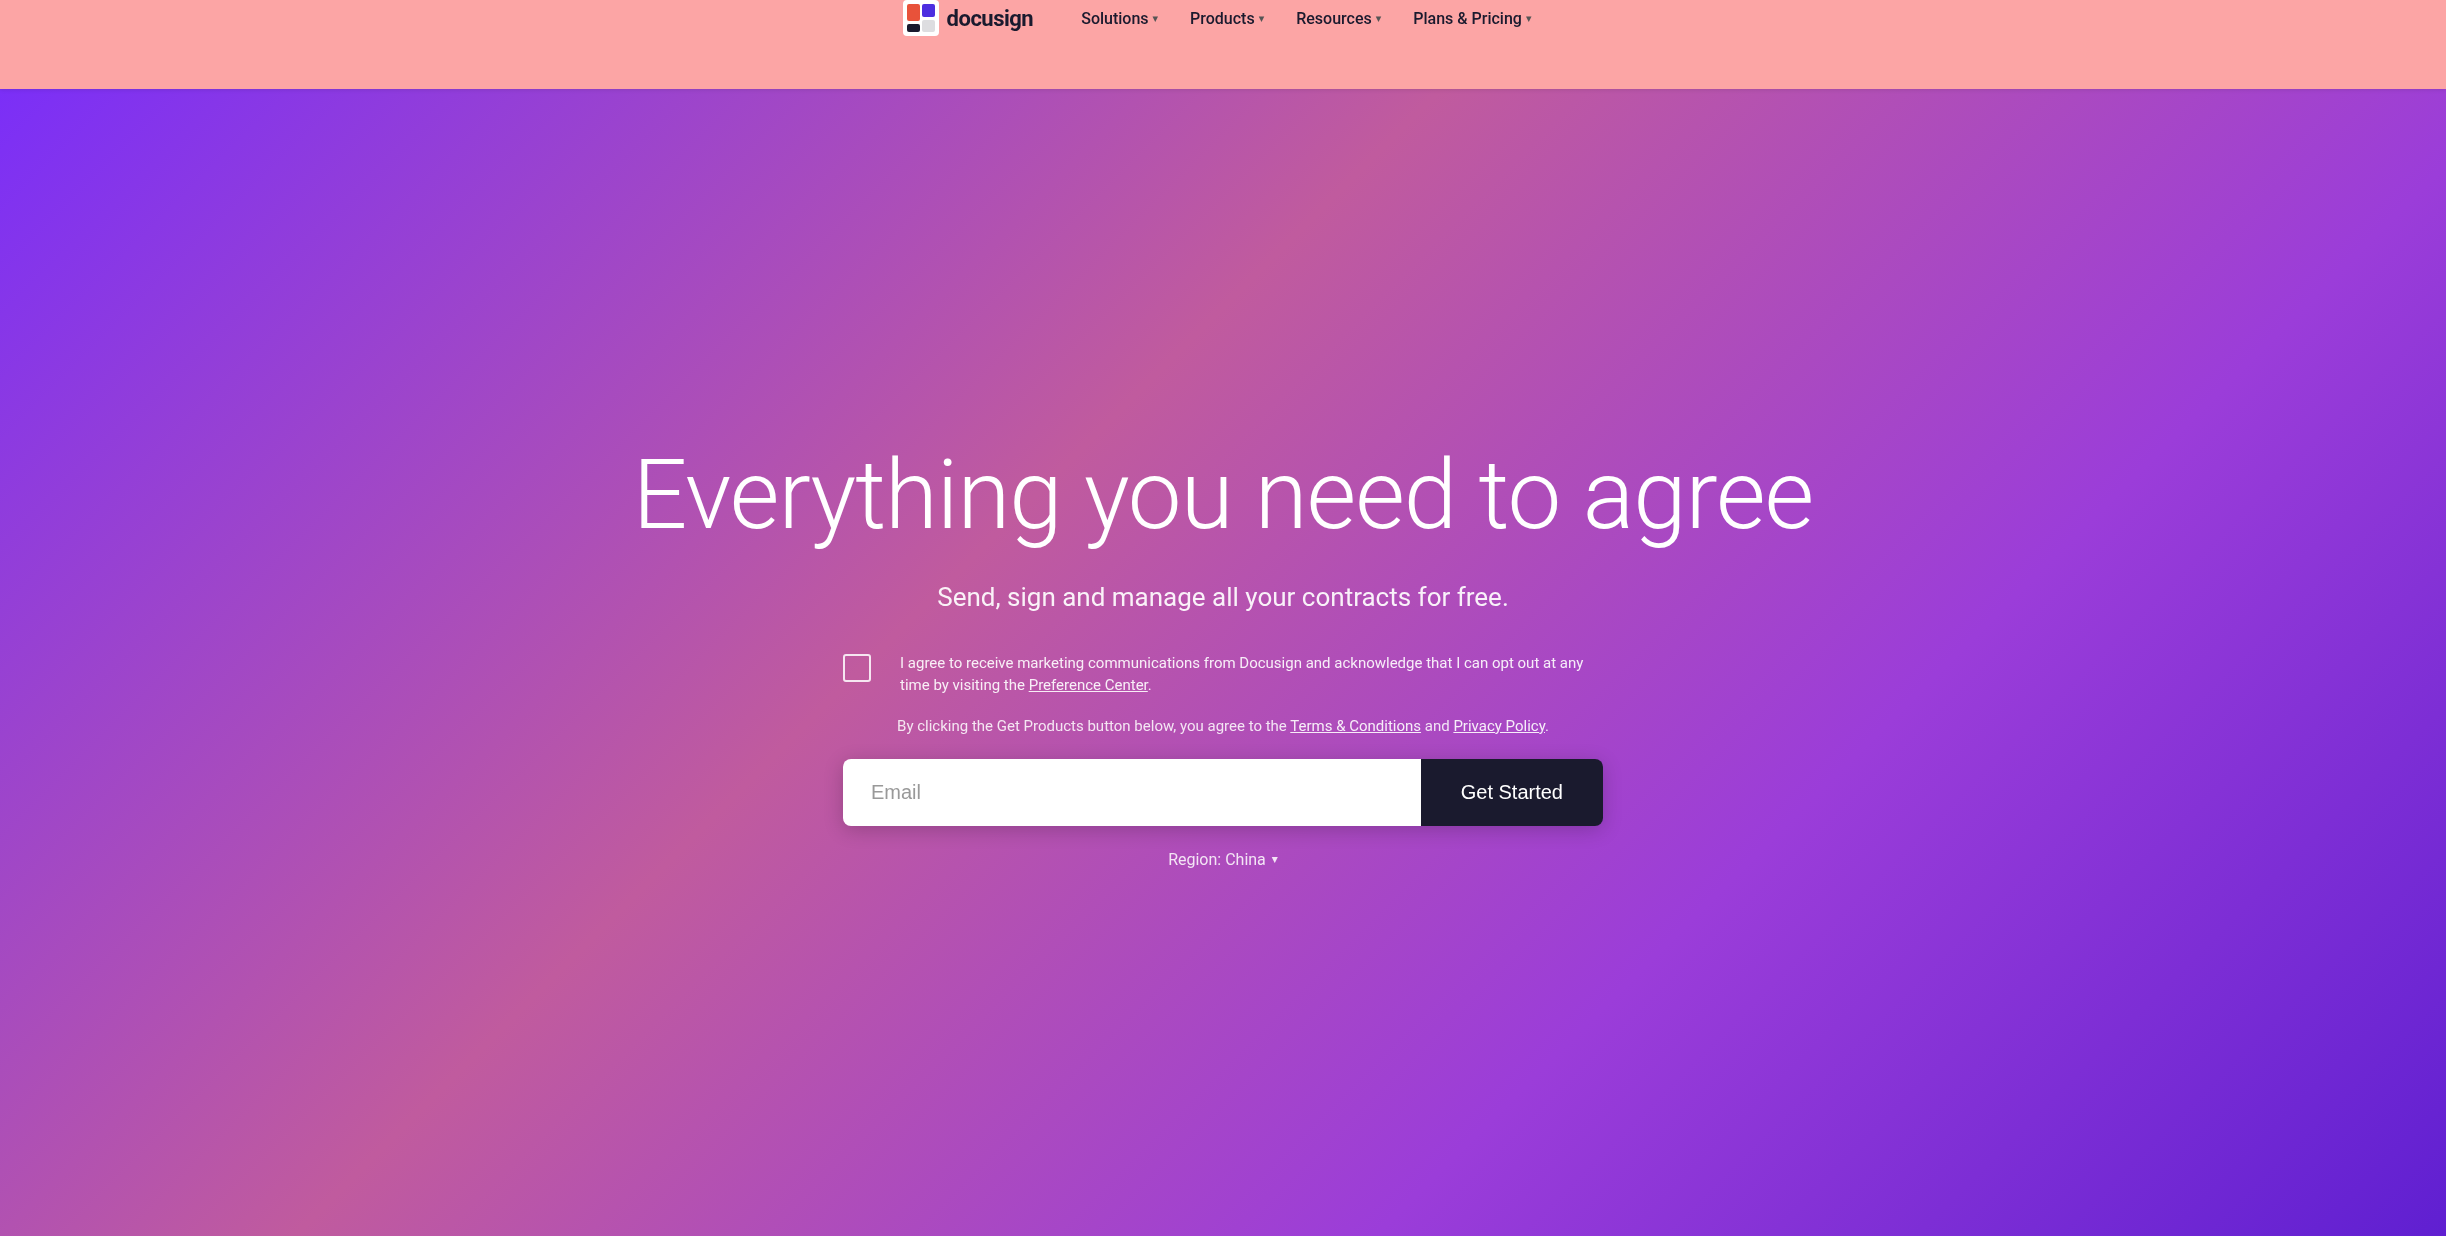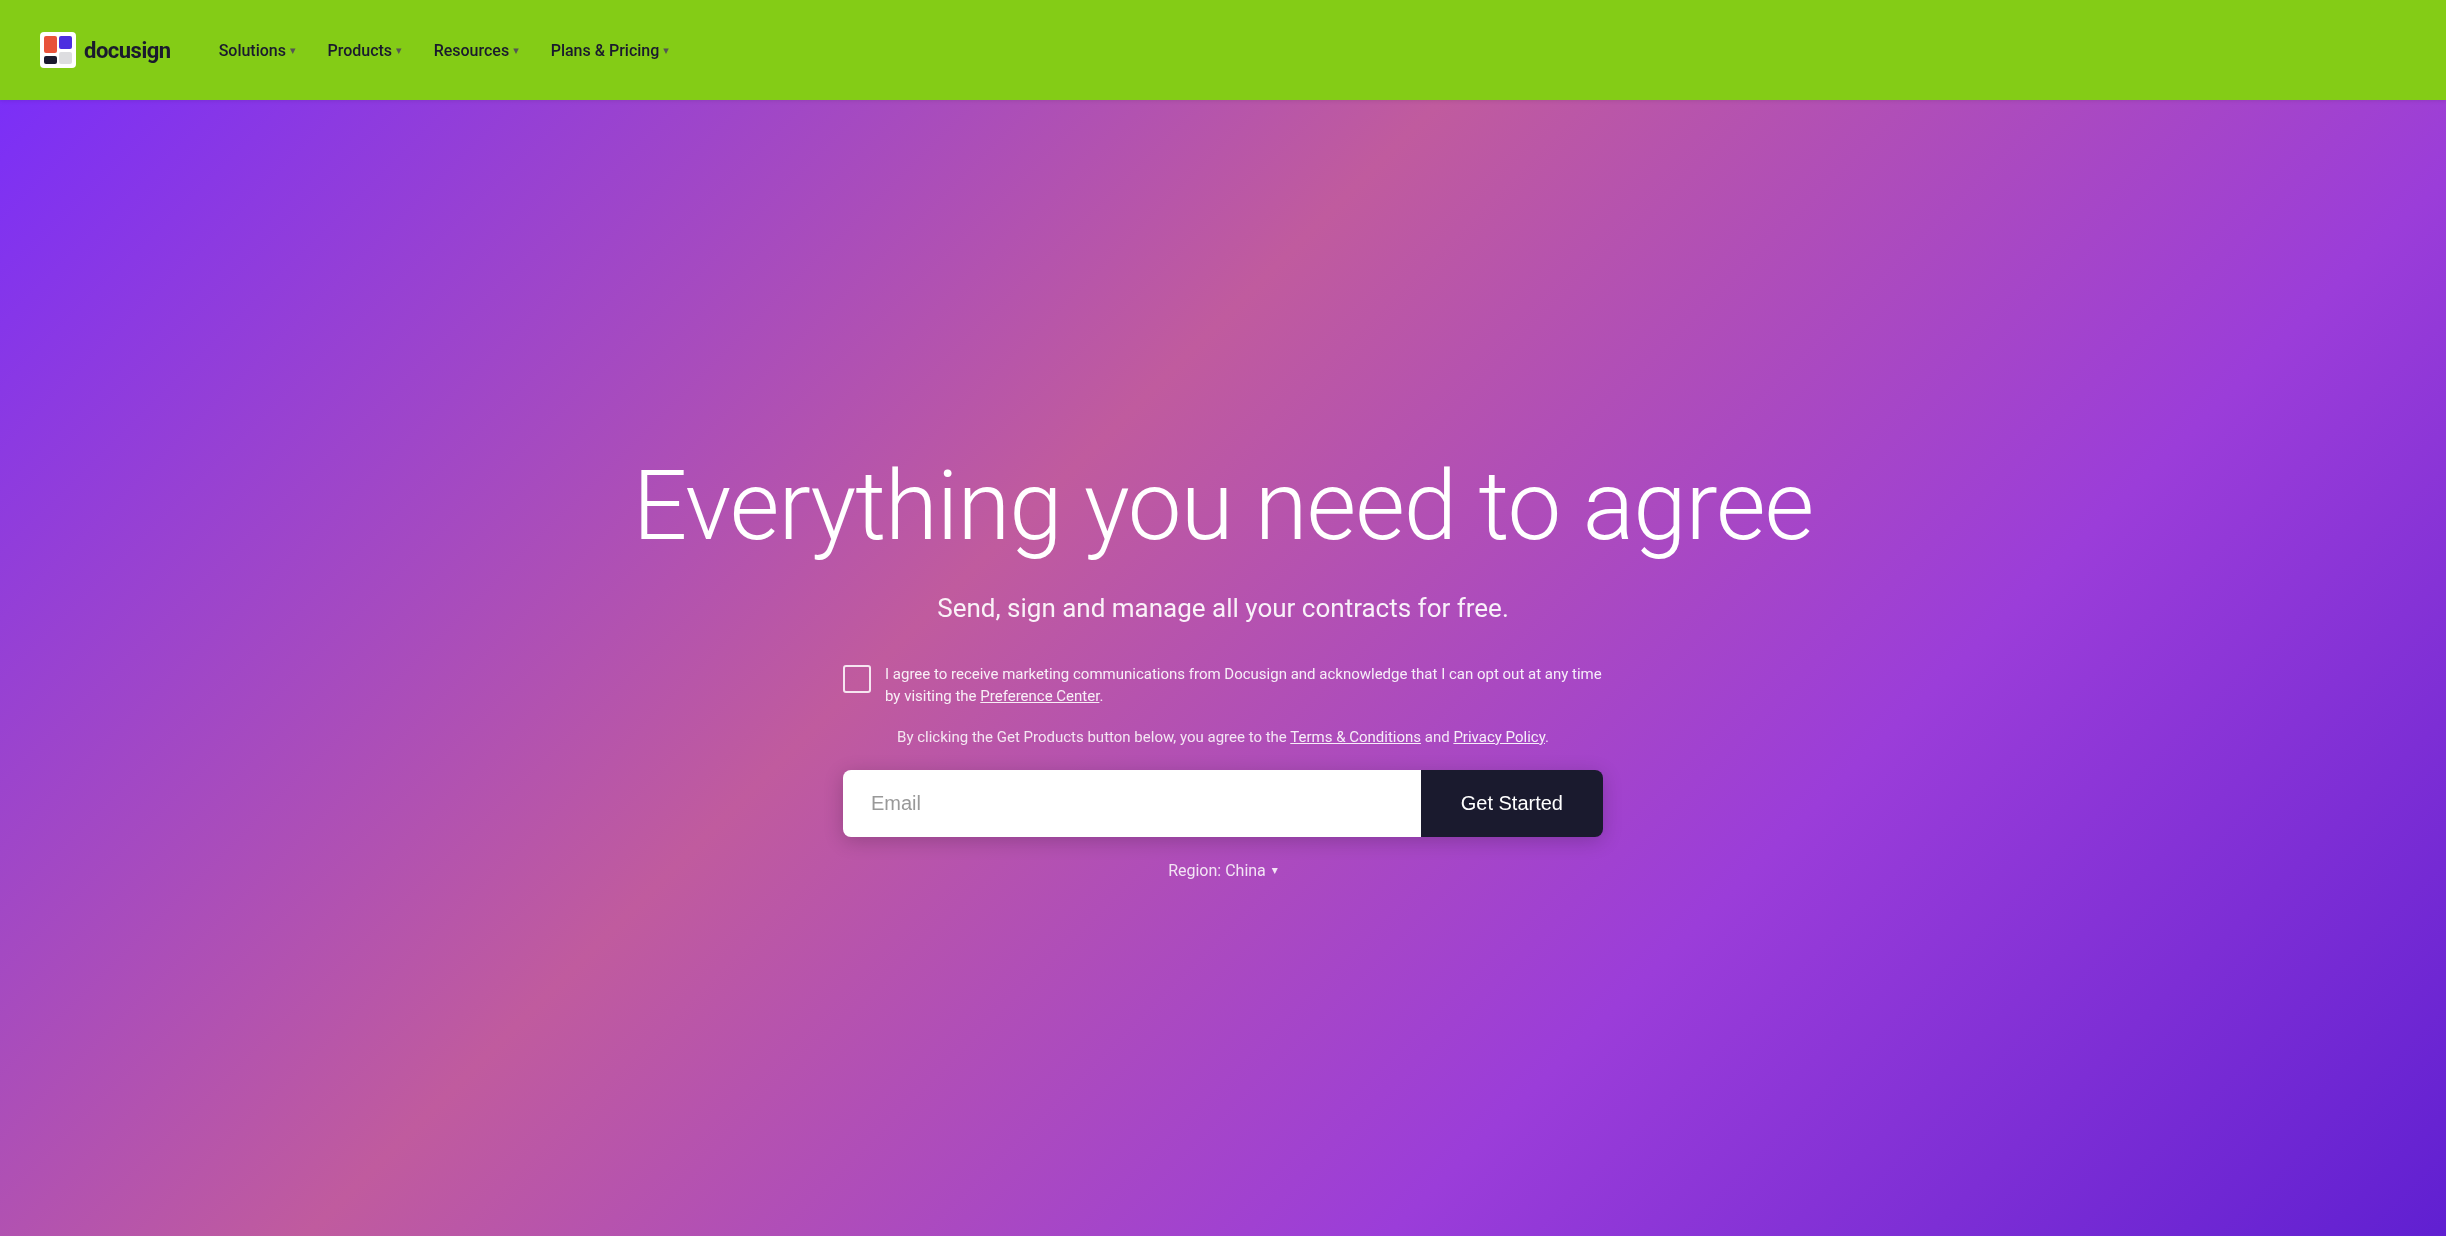--- a/index.html
+++ b/index.html
@@ -12,25 +12,26 @@
       font-family: -apple-system, BlinkMacSystemFont, 'Segoe UI', Roboto, sans-serif;
       overflow-x: hidden;
     }
 
     
     .navbar {
       display: flex;
       align-items: center;
       justify-content: space-between;
       padding: 0 40px;
-      height: 100px;
-      background: #84cc16;
+      height: 89px;
+      background: #fca5a5;
       box-shadow: 0 1px 4px rgba(0,0,0,0.1);
       position: relative;
       z-index: 10;
+      flex-direction: column;
     }
 
     .navbar-left {
       display: flex;
       align-items: center;
       gap: 36px;
     }
 
     .logo {
       display: flex;
@@ -134,21 +135,21 @@
     .hero-subtitle {
       font-size: 26px;
       color: rgba(255,255,255,0.92);
       font-weight: 400;
       margin-bottom: 40px;
     }
 
     .consent-row {
       display: flex;
       align-items: flex-start;
-      gap: 14px;
+      gap: 29px;
       max-width: 760px;
       margin-bottom: 20px;
     }
 
     .consent-checkbox {
       width: 28px;
       height: 28px;
       border: 2.5px solid rgba(255,255,255,0.85);
       border-radius: 3px;
       background: transparent;

